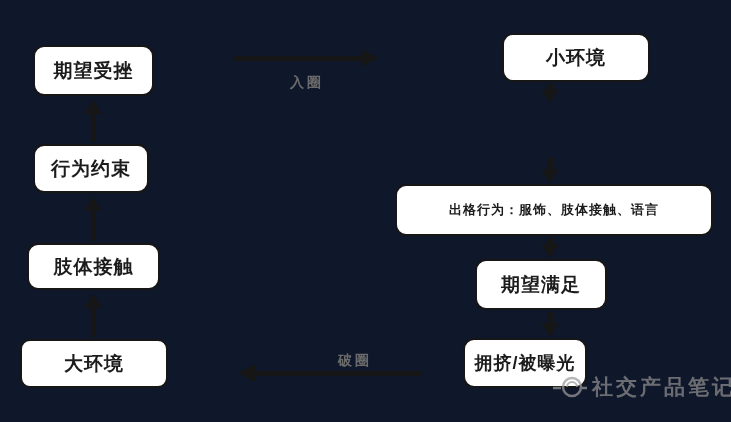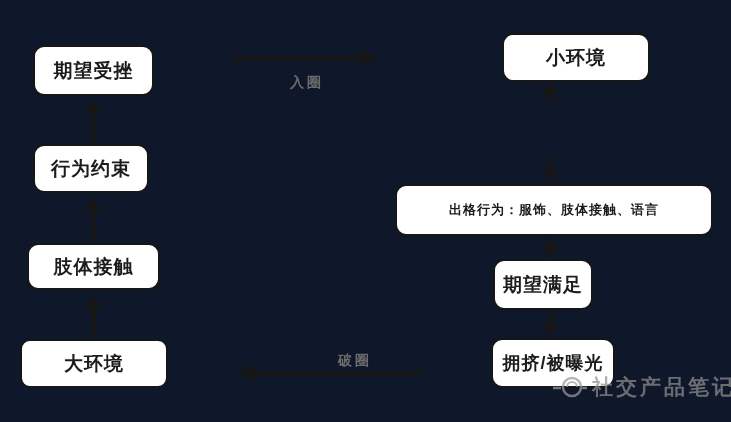--- a/index.html
+++ b/index.html
@@ -164,30 +164,30 @@
 
   <div class="box" style="left:395px; top:184px; width:318px; height:52px; font-size:13px;">
     <span>出格行为：服饰、肢体接触、语言</span>
   </div>
 
   <div class="varrow" style="left:541px; top:238px; height:20px;">
     <div class="stem"></div>
     <div class="tri-down"></div>
   </div>
 
-  <div class="box" style="left:493px; top:259px; width:100px; height:51px;">
+  <div class="box" style="left:475px; top:259px; width:132px; height:51px;">
     <span>期望满足</span>
   </div>
 
   <div class="varrow" style="left:541px; top:312px; height:25px;">
     <div class="stem"></div>
     <div class="tri-down"></div>
   </div>
 
-  <div class="box" style="left:491px; top:338px; width:124px; height:50px; font-size:18px;">
+  <div class="box" style="left:463px; top:338px; width:124px; height:50px; font-size:18px;">
     <span>拥挤/被曝光</span>
   </div>
 
   <div class="watermark">
     <svg width="34" height="30" viewBox="0 0 34 30">
       <line x1="0" y1="16" x2="8" y2="16" stroke="#9a9a9a" stroke-width="2.5"></line>
       <circle cx="19" cy="15" r="9" fill="none" stroke="#9a9a9a" stroke-width="2.5"></circle>
       <path d="M14 15 a5 5 0 0 1 10 0" fill="none" stroke="#9a9a9a" stroke-width="2"></path>
       <line x1="28" y1="16" x2="34" y2="16" stroke="#9a9a9a" stroke-width="2.5"></line>
     </svg>

